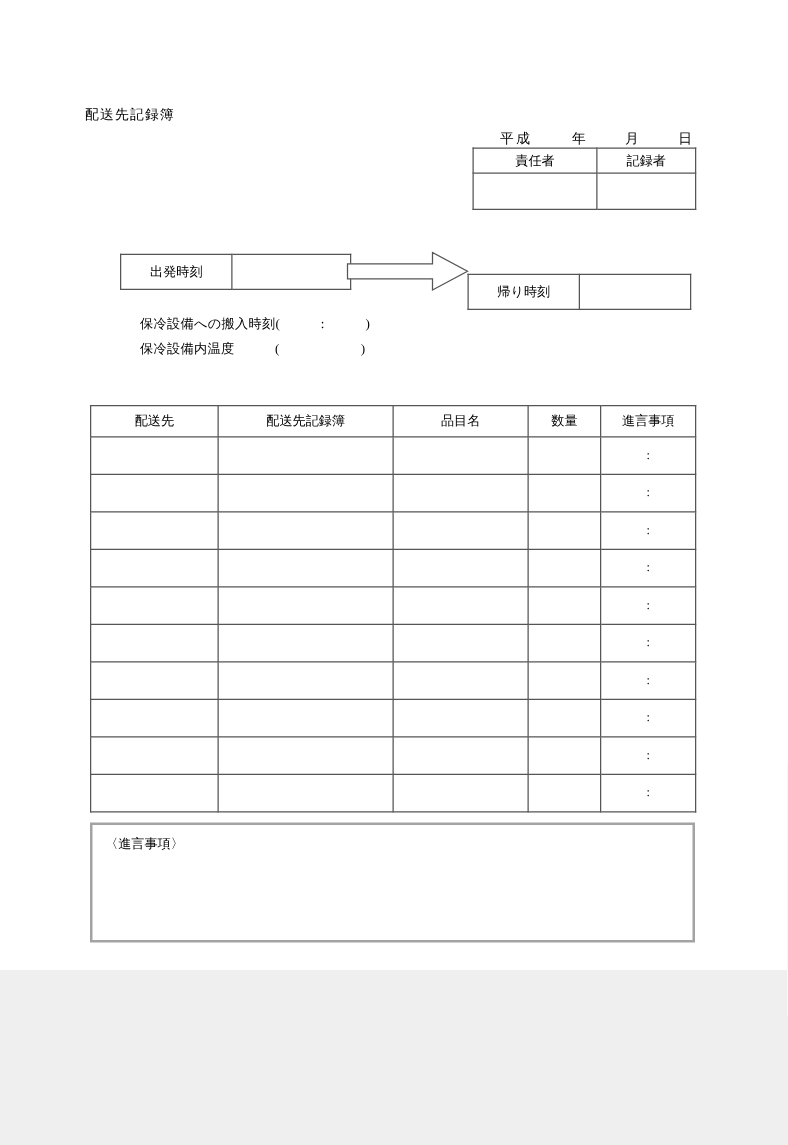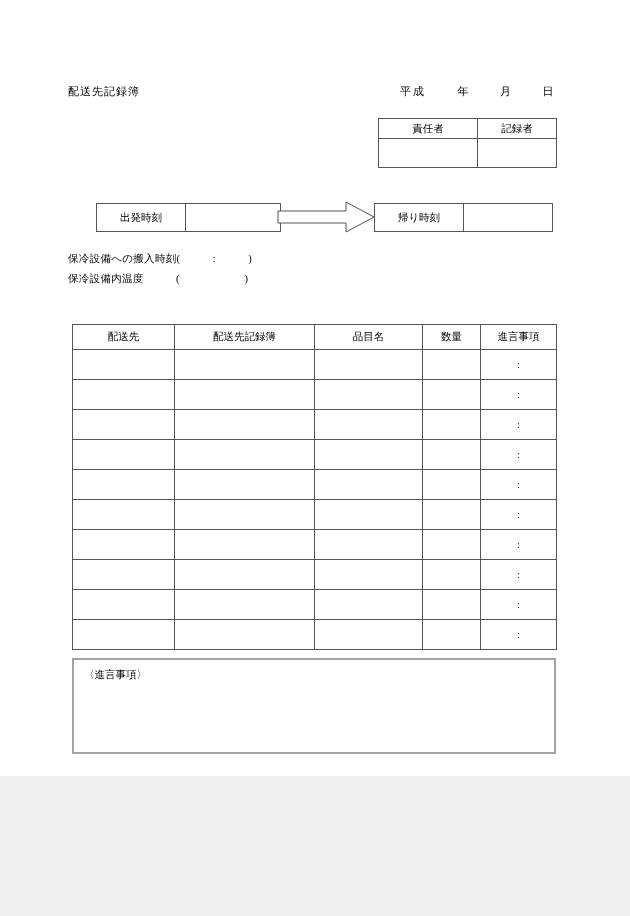--- a/index.html
+++ b/index.html
@@ -28,21 +28,21 @@
     white-space: nowrap;
   }
   .era-line {
     position: absolute;
     left: 400px;
     top: 84px;
     font-size: 11px;
     color: #000;
     white-space: nowrap;
   }
-  .era-line span { display: inline-block; }
+  .era-line span { display: inline-block; margin-top: 19px; }
   .era-era   { letter-spacing: 2px; }
   .era-gap-1 { width: 26px; }
   .era-gap-2 { width: 26px; }
   .era-gap-3 { width: 26px; }
 
   
   table.frm {
     border-collapse: collapse;
     table-layout: fixed;
   }
@@ -74,21 +74,21 @@
     top: 203px;
   }
   .dep-box td { height: 27px; }
   .dep-box .lab { width: 88px; }
   .dep-box .val { width: 94px; }
 
   
   .ret-box {
     position: absolute;
     left: 374px;
-    top: 203px;
+    top: 219px;
   }
   .ret-box td { height: 27px; }
   .ret-box .lab { width: 88px; }
   .ret-box .val { width: 88px; }
 
   
   .arrow {
     position: absolute;
     left: 276px;
     top: 200px;
@@ -96,20 +96,21 @@
     height: 34px;
   }
 
   
   .note {
     position: absolute;
     font-size: 10.5px;
     color: #000;
     white-space: nowrap;
     letter-spacing: 0.3px;
+    margin-left: 44px;
   }
   .note-1 { left: 68px; top: 252px; }
   .note-2 { left: 68px; top: 272px; }
 
   
   .main-table {
     position: absolute;
     left: 72px;
     top: 324px;
   }

